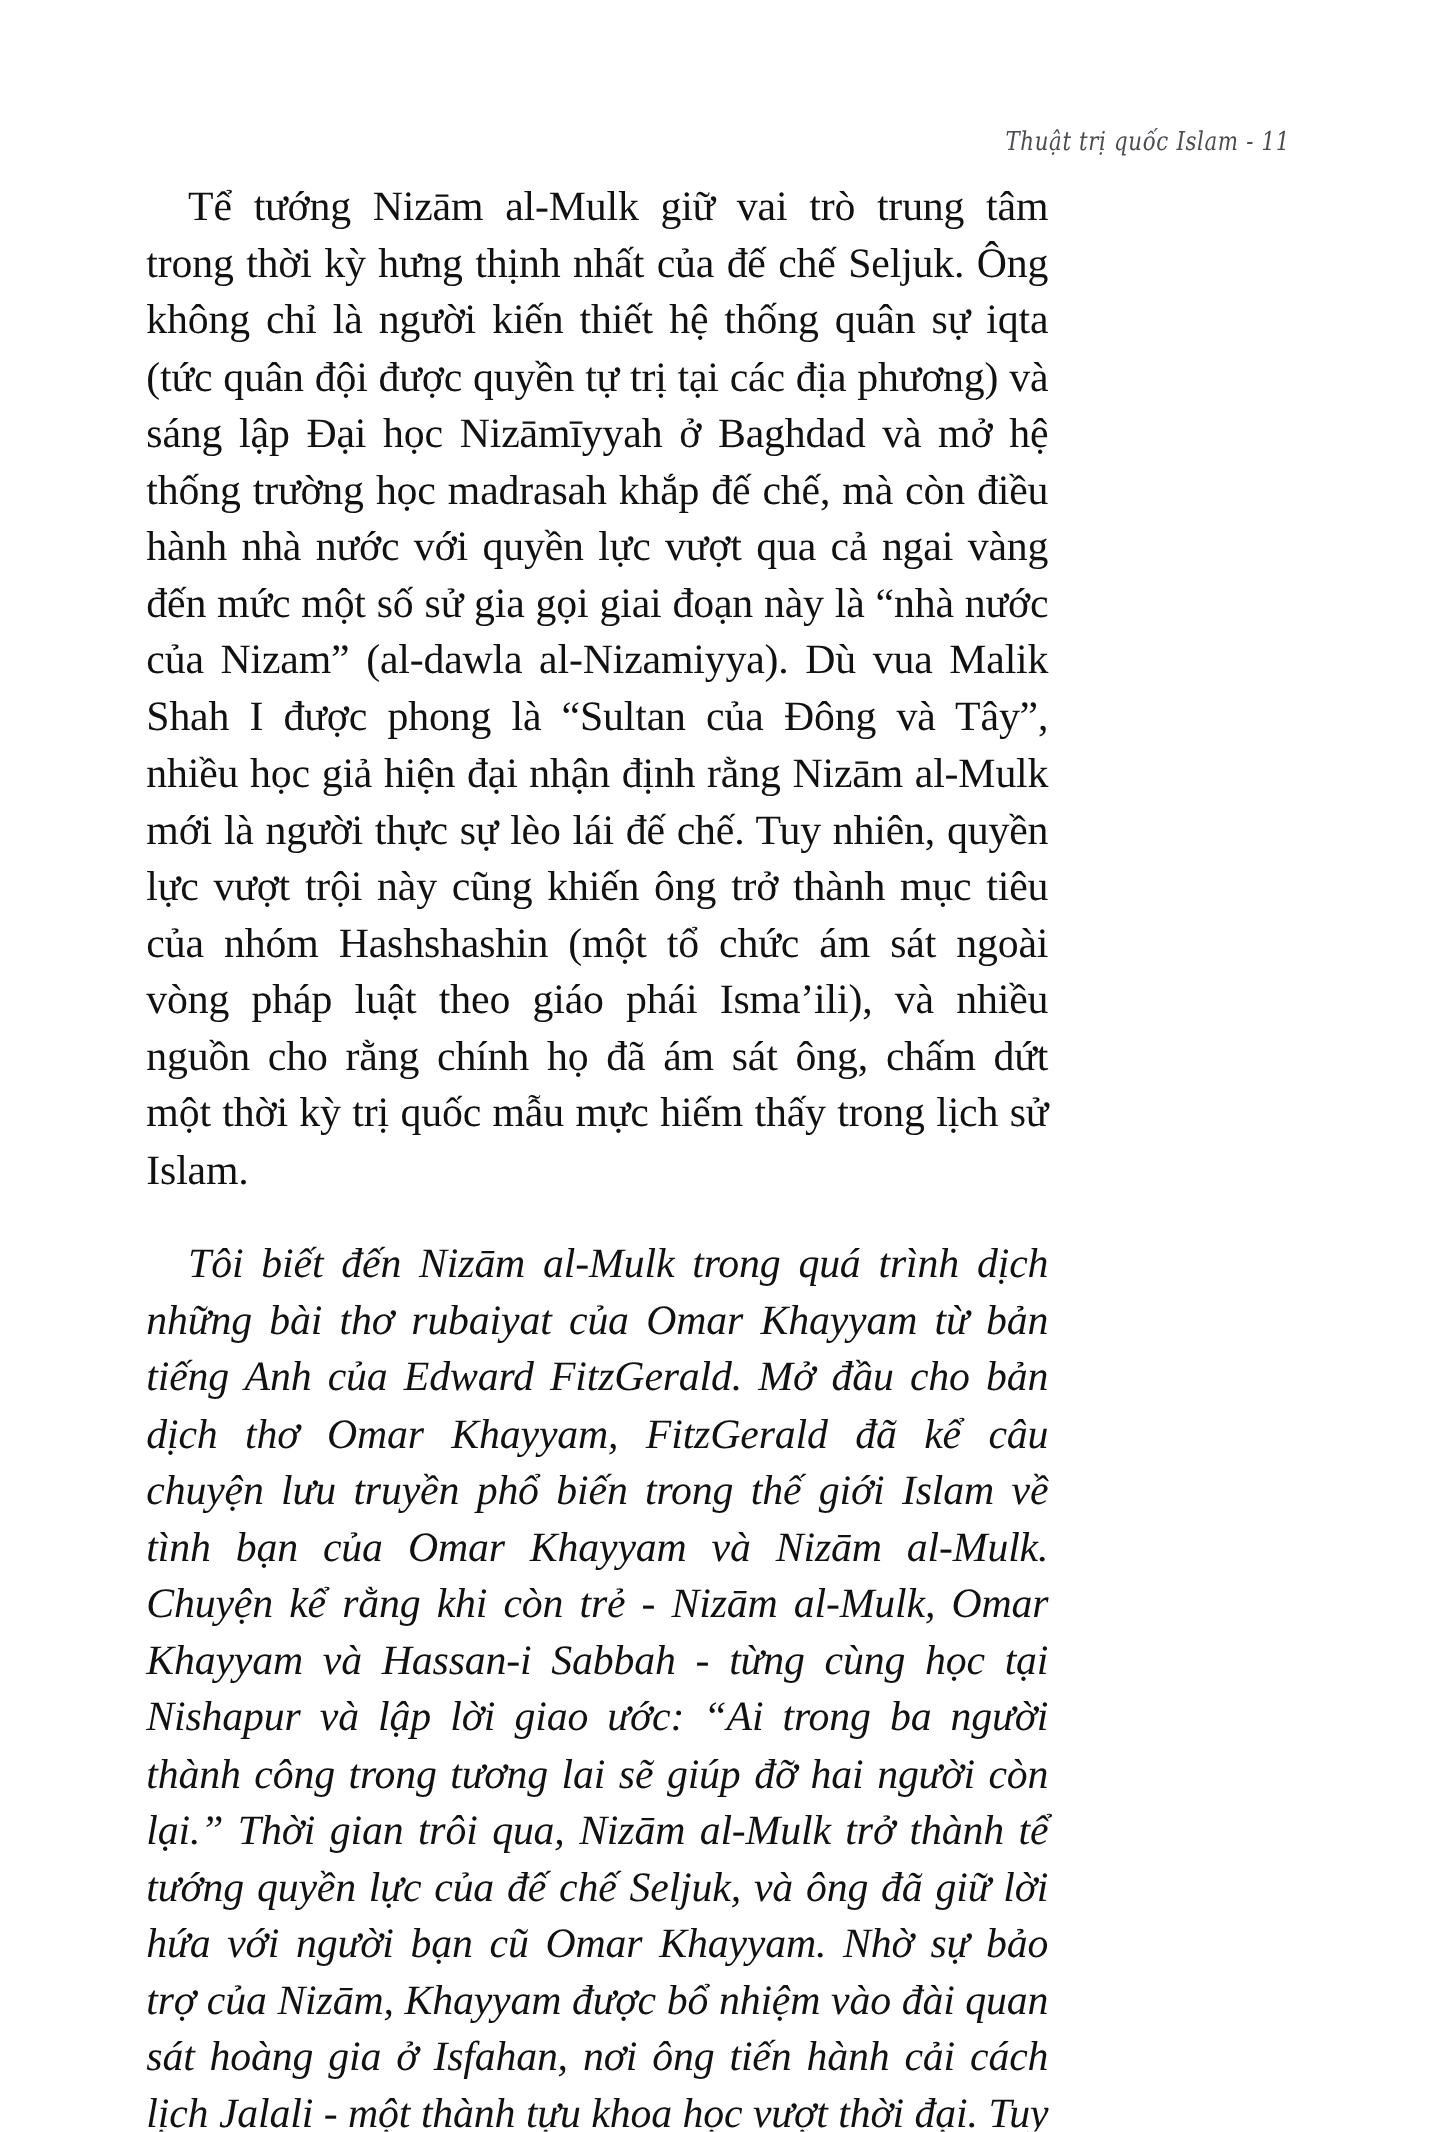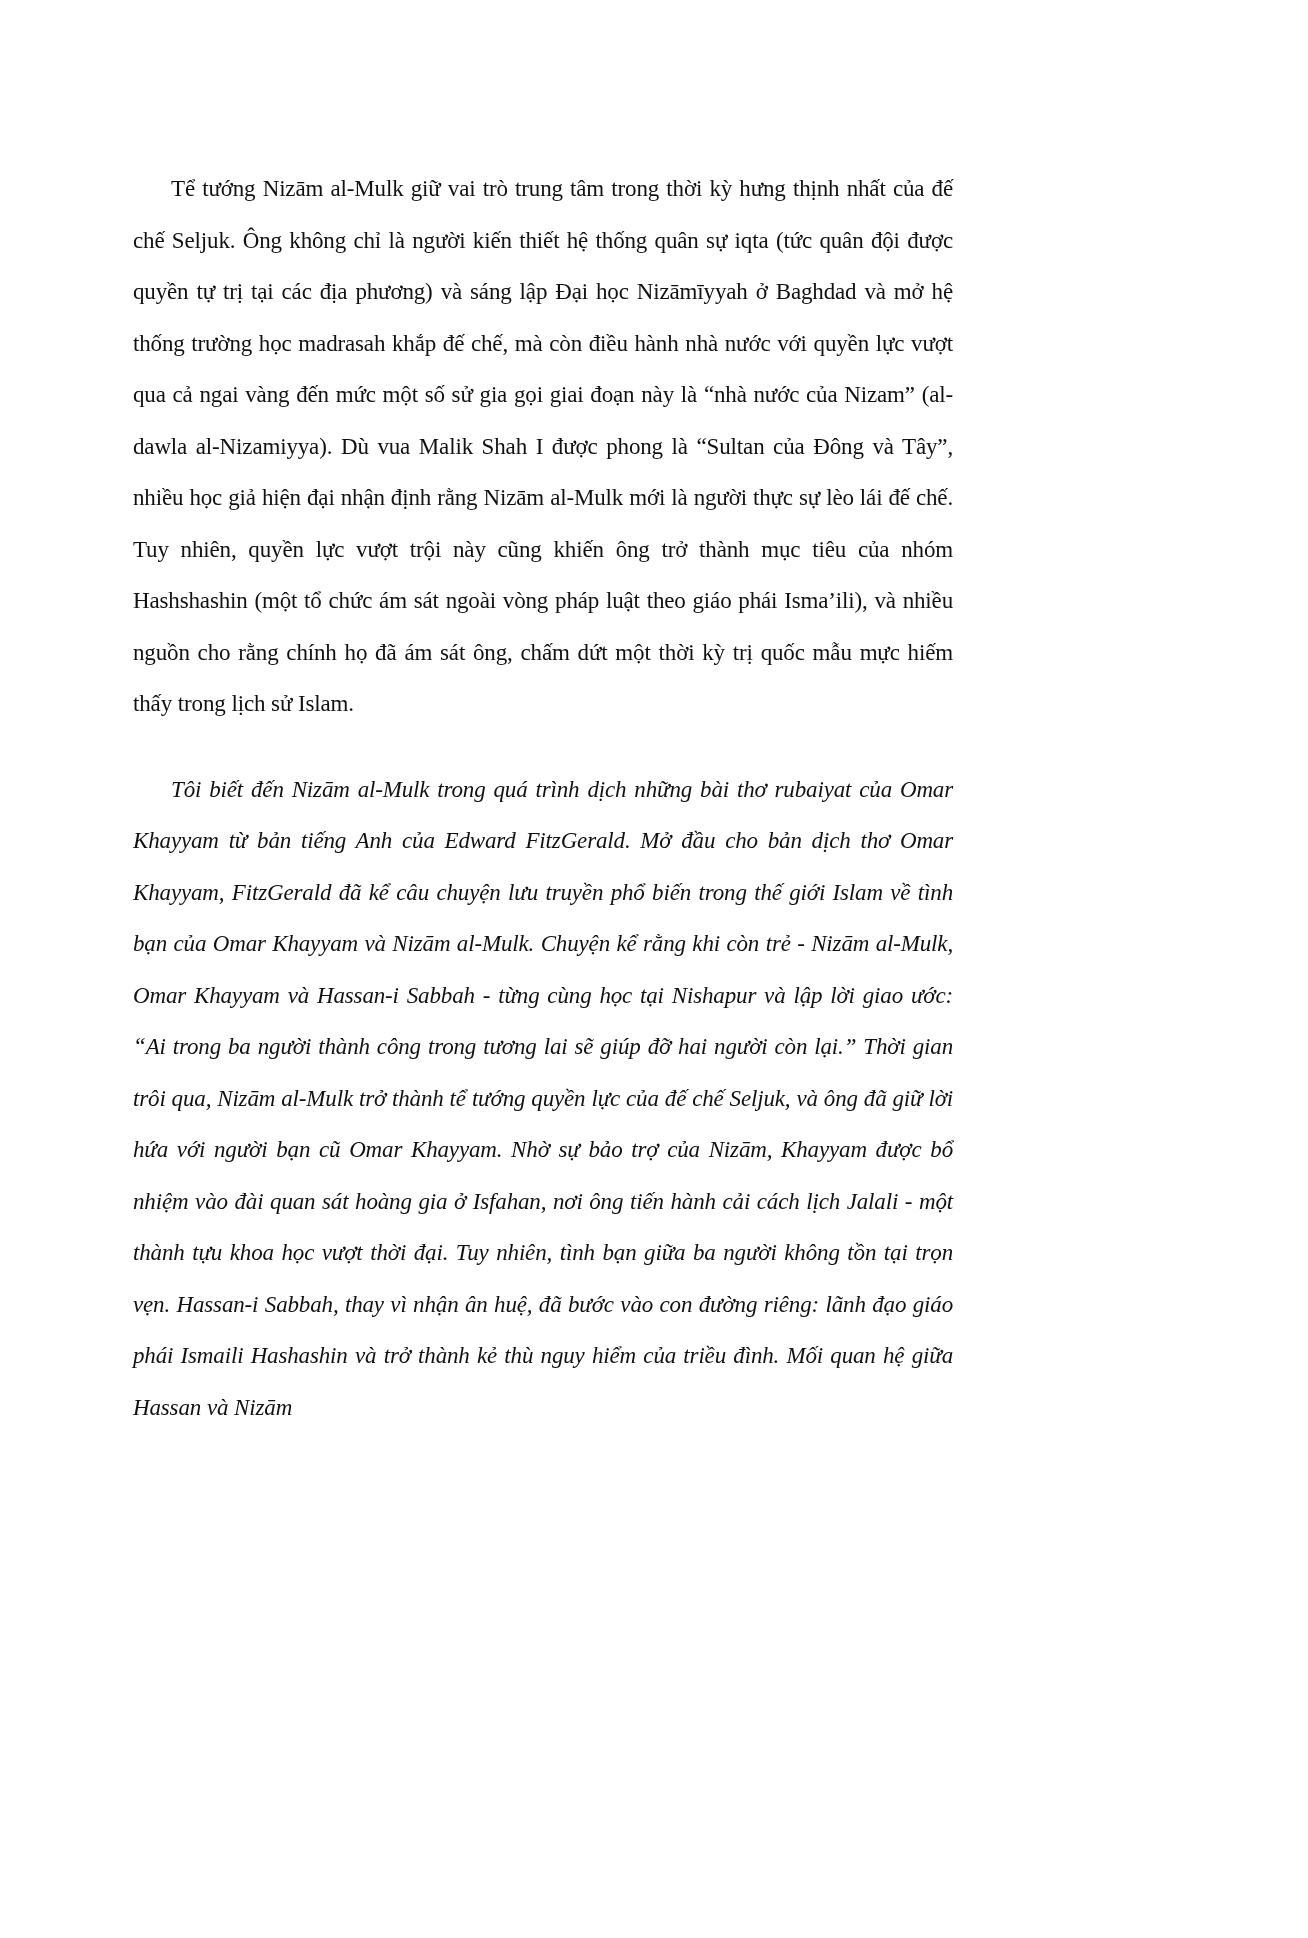--- a/index.html
+++ b/index.html
@@ -47,21 +47,21 @@
   
   .text-block {
     position: absolute;
     top: 163px;
     left: 133px;
     width: 820px;
   }
 
   .para {
     margin: 0 0 34px 0;
-    font-size: 23px;
+    font-size: 38px;
     line-height: 51.5px;
     text-align: justify;
     text-justify: inter-word;
     text-indent: 38px;
     letter-spacing: -0.15px;
     word-spacing: 0.2px;
     hyphens: none;
   }
 
   .para:last-child {
@@ -72,20 +72,23 @@
   .para-continued {
     margin-bottom: 0;
     font-style: italic;
   }
 </style>
 </head>
 <body>
 
 <div class="page">
 
+  <div class="running-head">
+    <span class="running-head-text">Thuật trị quốc Islam - 11</span>
+  </div>
 
   <div class="text-block">
     <p class="para">Tể tướng Nizām al-Mulk giữ vai trò trung tâm trong thời kỳ hưng thịnh nhất của đế chế Seljuk. Ông không chỉ là người kiến thiết hệ thống quân sự iqta (tức quân đội được quyền tự trị tại các địa phương) và sáng lập Đại học Nizāmīyyah ở Baghdad và mở hệ thống trường học madrasah khắp đế chế, mà còn điều hành nhà nước với quyền lực vượt qua cả ngai vàng đến mức một số sử gia gọi giai đoạn này là “nhà nước của Nizam” (al-dawla al-Nizamiyya). Dù vua Malik Shah I được phong là “Sultan của Đông và Tây”, nhiều học giả hiện đại nhận định rằng Nizām al-Mulk mới là người thực sự lèo lái đế chế. Tuy nhiên, quyền lực vượt trội này cũng khiến ông trở thành mục tiêu của nhóm Hashshashin (một tổ chức ám sát ngoài vòng pháp luật theo giáo phái Isma’ili), và nhiều nguồn cho rằng chính họ đã ám sát ông, chấm dứt một thời kỳ trị quốc mẫu mực hiếm thấy trong lịch sử Islam.</p>
 
     <p class="para para-continued">Tôi biết đến Nizām al-Mulk trong quá trình dịch những bài thơ rubaiyat của Omar Khayyam từ bản tiếng Anh của Edward FitzGerald. Mở đầu cho bản dịch thơ Omar Khayyam, FitzGerald đã kể câu chuyện lưu truyền phổ biến trong thế giới Islam về tình bạn của Omar Khayyam và Nizām al-Mulk. Chuyện kể rằng khi còn trẻ - Nizām al-Mulk, Omar Khayyam và Hassan-i Sabbah - từng cùng học tại Nishapur và lập lời giao ước: “Ai trong ba người thành công trong tương lai sẽ giúp đỡ hai người còn lại.” Thời gian trôi qua, Nizām al-Mulk trở thành tể tướng quyền lực của đế chế Seljuk, và ông đã giữ lời hứa với người bạn cũ Omar Khayyam. Nhờ sự bảo trợ của Nizām, Khayyam được bổ nhiệm vào đài quan sát hoàng gia ở Isfahan, nơi ông tiến hành cải cách lịch Jalali - một thành tựu khoa học vượt thời đại. Tuy nhiên, tình bạn giữa ba người không tồn tại trọn vẹn. Hassan-i Sabbah, thay vì nhận ân huệ, đã bước vào con đường riêng: lãnh đạo giáo phái Ismaili Hashashin và trở thành kẻ thù nguy hiểm của triều đình. Mối quan hệ giữa Hassan và Nizām</p>
   </div>
 
 </div>
 
 </body></html>

